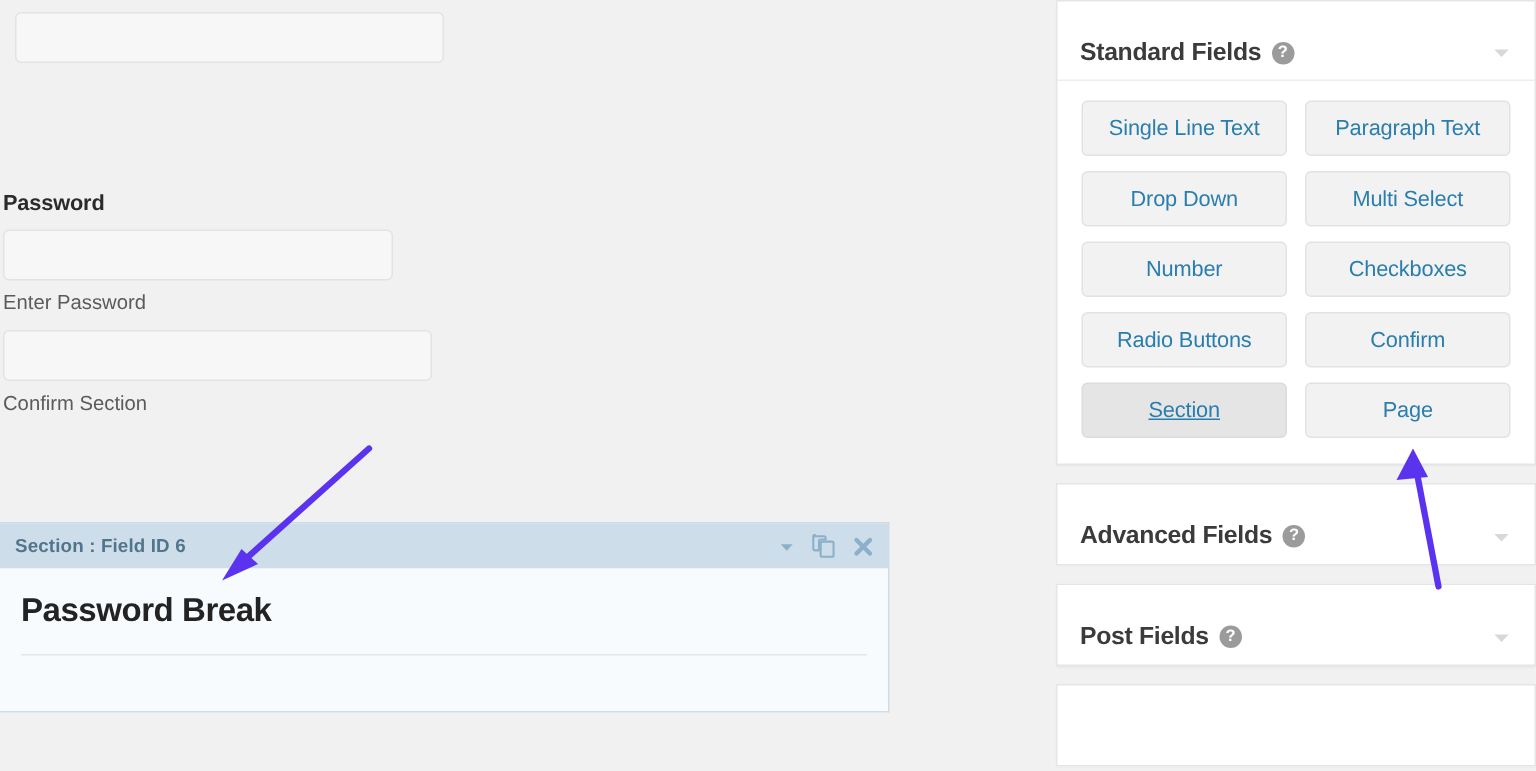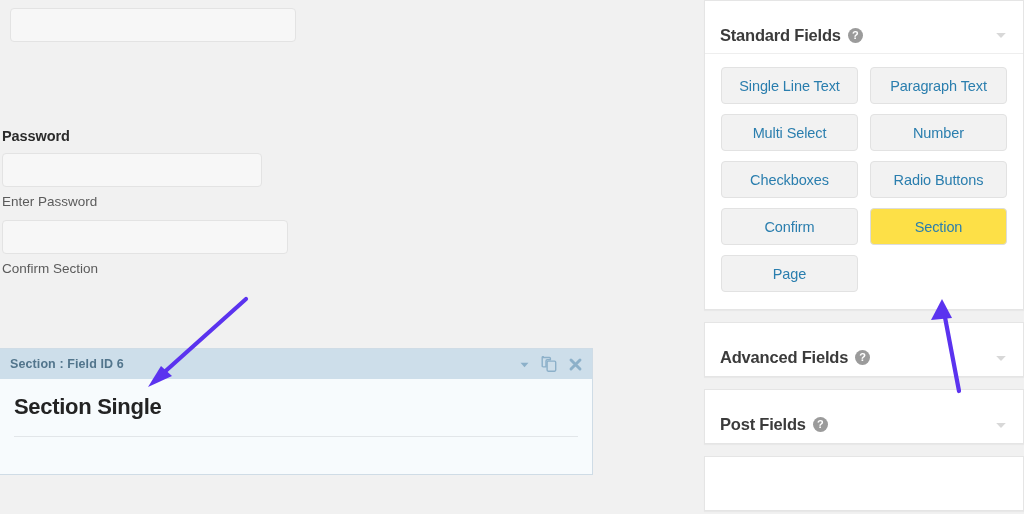--- a/index.html
+++ b/index.html
@@ -229,23 +229,24 @@
     font-size: 14.5px;
     cursor: pointer;
     display: flex;
     align-items: center;
     justify-content: center;
     padding: 0;
     letter-spacing: -0.1px;
     white-space: nowrap;
   }
   .field-btn.is-hovered {
-    background: #fde047;
+    background: #e5e5e5;
     border-color: #dcdcdc;
     color: #2a7eae;
+    text-decoration: underline;
   }
 
   .panel-spacer { height: 12px; }
 
   
   #annotations {
     position: absolute;
     left: 0;
     top: 0;
     width: 1024px;
@@ -293,21 +294,21 @@
         </span>
         <span class="tb-icon">
           <svg width="15" height="15" viewBox="0 0 15 15" aria-hidden="true">
             <path d="M3 3 L12 12 M12 3 L3 12" stroke="#8cb0c9" stroke-width="2.9" stroke-linecap="round"></path>
           </svg>
         </span>
       </span>
     </div>
 
     <div class="section-body">
-      <div class="section-break-title">Section Single</div>
+      <div class="section-break-title">Password Break</div>
       <div class="section-break-rule"></div>
     </div>
   </div>
 
 </div>
 
 <div id="sidebar">
 
   <div class="panel">
     <div class="panel-header">
@@ -316,20 +317,21 @@
       <span class="panel-toggle">
         <svg width="16" height="16" viewBox="0 0 16 16" aria-hidden="true">
           <path d="M3.2 6 L12.8 6 L8 11 Z" fill="#d8d8d8"></path>
         </svg>
       </span>
     </div>
     <div class="panel-body" id="standard-fields-body">
 
     <button class="field-btn">Single Line Text</button>
         <button class="field-btn">Paragraph Text</button>
+        <button class="field-btn">Drop Down</button>
         <button class="field-btn">Multi Select</button>
         <button class="field-btn">Number</button>
         <button class="field-btn">Checkboxes</button>
         <button class="field-btn">Radio Buttons</button>
         <button class="field-btn">Confirm</button>
         <button class="field-btn is-hovered">Section</button>
         <button class="field-btn">Page</button>
       </div>
   </div>
 

